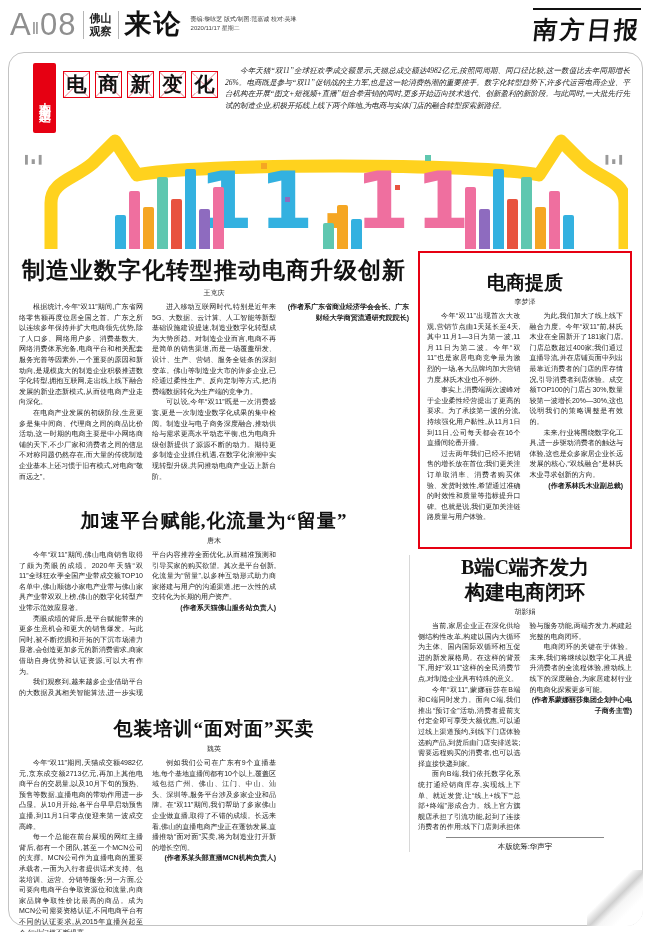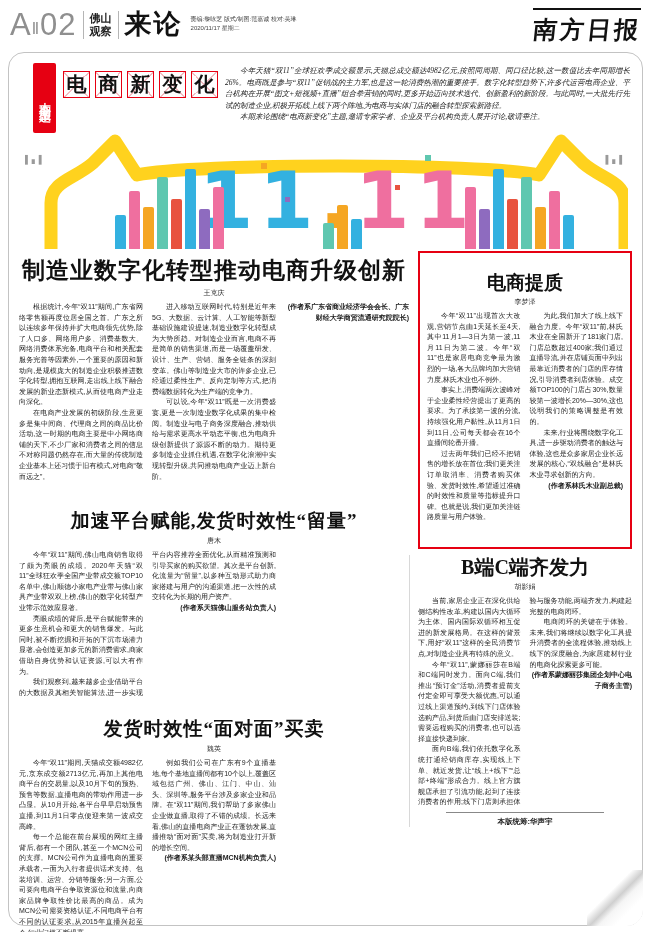--- a/index.html
+++ b/index.html
@@ -57,32 +57,32 @@
   .b-a2 { height:158px; }
   .b-a3 { height:190px; }
 
   
   .redbox { border:2.5px solid #e60012; padding:12px 7px 8px; }
   .h-box { font-size:19px; line-height:24px; margin:6px 0 0; }
   .b-box { height:228px; }
   .rightlow { border-left:1px solid #d8d8d8; margin-top:6px; padding-left:8px; margin-left:-9px; }
   .h-bc { font-size:20px; line-height:25px; margin:4px 0 0; }
   .b-bc { height:212px; }
-  .footer { text-align:center; font-size:7.5px; font-weight:bold; color:#222; padding-top:4px; margin:4px 28px 0; border-top:1px solid #888; }
+  .footer { text-align:center; font-size:7.5px; font-weight:normal; color:#222; padding-top:4px; margin:4px 28px 0; border-top:1px solid #888; }
 </style>
 </head>
 <body>
 
 <div class="page">
 
   <div class="hdr">
     <div class="pagecode">
       <span>A</span>
         <span class="roman">Ⅱ</span>
-        <span>02</span>
+        <span>08</span>
     </div>
     <div class="hdr-div"></div>
     <div class="sec-small">
       <div>佛山</div>
       <div>观察</div>
     </div>
     <div class="hdr-div"></div>
     <div class="sec-main">来论</div>
     <div class="credits">
       <div>责编:黎咏芝 版式/制图:范嘉诚 校对:吴琳</div>
@@ -100,21 +100,20 @@
       <div class="badge">本期主题</div>
       <div class="tchars">
         <span class="tchar">电</span>
         <span class="tchar">商</span>
         <span class="tchar">新</span>
         <span class="tchar">变</span>
         <span class="tchar">化</span>
       </div>
       <div class="intro">
         <p>今年天猫“双11”全球狂欢季成交额显示,天猫总成交额达4982亿元,按照同周期、同口径比较,这一数值比去年同期增长26%。电商既是参与“双11”促销战的主力军,也是这一轮消费热潮的重要推手。数字化转型趋势下,许多代运营电商企业、平台机构在开展“图文+短视频+直播”组合拳营销的同时,更多开始迈向技术迭代、创新盈利的新阶段。与此同时,一大批先行先试的制造企业,积极开拓线上线下两个阵地,为电商与实体门店的融合转型探索新路径。</p>
-        <p>本期来论围绕“电商新变化”主题,邀请专家学者、企业及平台机构负责人展开讨论,敬请垂注。</p>
       </div>
     </div>
 
     <div class="art">
       <svg width="630" height="116" viewBox="0 0 630 116">
         <path d="M28,116 L28,70 C28,48 52,46 70,30 L92,8 L114,42 C170,30 460,30 516,42 L538,8 L560,30 C578,46 602,48 602,70 L602,116" fill="none" stroke="#ffd21e" stroke-width="13" stroke-linejoin="round" stroke-linecap="round"></path>
       </svg>
       <div class="sidemark" style="left:2px;">▌▖▌</div>
       <div class="sidemark" style="right:2px;">▌▖▌</div>
       <div class="bignum"><span style="color:#33b1e0">11</span><span style="color:#f5a623">.</span><span style="color:#ef6f9f">11</span></div>
@@ -157,32 +156,32 @@
           <div class="body-cols cols3 b-a1">
             <p>根据统计,今年“双11”期间,广东省网络零售额再度位居全国之首。广东之所以连续多年保持并扩大电商领先优势,除了人口多、网络用户多、消费基数大、网络消费体系完备,电商平台和相关配套服务完善等因素外,一个重要的原因和新动向,是规模庞大的制造企业积极推进数字化转型,拥抱互联网,走出线上线下融合发展的新业态新模式,从而使电商产业走向深化。</p>
             <p>在电商产业发展的初级阶段,生意更多是集中间商、代理商之间的商品比价活动,这一时期的电商主要是中小网络商铺的天下,不少厂家和消费者之间的信息不对称问题仍然存在,而大量的传统制造企业基本上还习惯于旧有模式,对电商“敬而远之”。</p>
             <p>进入移动互联网时代,特别是近年来5G、大数据、云计算、人工智能等新型基础设施建设提速,制造业数字化转型成为大势所趋。对制造企业而言,电商不再是简单的销售渠道,而是一场覆盖研发、设计、生产、营销、服务全链条的深刻变革。佛山等制造业大市的许多企业,已经通过柔性生产、反向定制等方式,把消费端数据转化为生产端的竞争力。</p>
             <p>可以说,今年“双11”既是一次消费盛宴,更是一次制造业数字化成果的集中检阅。制造业与电子商务深度融合,推动供给与需求更高水平动态平衡,也为电商升级创新提供了源源不断的动力。期待更多制造企业抓住机遇,在数字化浪潮中实现转型升级,共同推动电商产业迈上新台阶。</p>
             <p class="attr">(作者系广东省商业经济学会会长、广东财经大学商贸流通研究院院长)</p>
           </div>
         </article>
 
         <article>
-          <h2 class="headline h-a2">加速平台赋能,发货时效性“留量”</h2>
+          <h2 class="headline h-a2">加速平台赋能,化流量为“留量”</h2>
           <div class="author">唐木</div>
           <div class="body-cols cols3 b-a2">
             <p>今年“双11”期间,佛山电商销售取得了颇为亮眼的成绩。2020年天猫“双11”全球狂欢季全国产业带成交额TOP10名单中,佛山顺德小家电产业带与佛山家具产业带双双上榜,佛山的数字化转型产业带示范效应显著。</p>
             <p>亮眼成绩的背后,是平台赋能带来的更多生意机会和更大的销售爆发。与此同时,被不断挖掘和开拓的下沉市场潜力显著,会创造更加多元的新消费需求,商家借助自身优势和认证资源,可以大有作为。</p>
             <p>我们观察到,越来越多企业借助平台的大数据及其相关智能算法,进一步实现平台内容推荐全面优化,从而精准预测和引导买家的购买欲望。其次是平台创新,化流量为“留量”,以多种互动形式助力商家搭建与用户的沟通渠道,把一次性的成交转化为长期的用户资产。</p>
             <p class="attr">(作者系天猫佛山服务站负责人)</p>
           </div>
         </article>
 
         <article>
-          <h2 class="headline h-a3">发货时效性“面对面”买卖</h2>
+          <h2 class="headline h-a3">包装培训“面对面”买卖</h2>
           <div class="author">魏英</div>
           <div class="body-cols cols3 b-a3">
             <p>今年“双11”期间,天猫成交额4982亿元,京东成交额2713亿元,再加上其他电商平台的交易量,以及10月下旬的预热、预售等数据,直播电商的带动作用进一步凸显。从10月开始,各平台早早启动预售直播,到11月1日零点便迎来第一波成交高峰。</p>
             <p>每一个总能在前台展现的网红主播背后,都有一个团队,甚至一个MCN公司的支撑。MCN公司作为直播电商的重要承载者,一面为入行者提供话术支持、包装培训、运营、分销等服务;另一方面,公司要向电商平台争取资源位和流量,向商家品牌争取性价比最高的商品。成为MCN公司需要资格认证,不同电商平台有不同的认证要求,从2015年直播兴起至今,行业门槛不断提高。</p>
             <p>例如我们公司在广东有9个直播基地,每个基地直播间都有10个以上,覆盖区域包括广州、佛山、江门、中山、汕头、深圳等,服务平台涉及多家企业和品牌。在“双11”期间,我们帮助了多家佛山企业做直播,取得了不错的成绩。长远来看,佛山的直播电商产业正在蓬勃发展,直播推动“面对面”买卖,将为制造业打开新的增长空间。</p>
             <p class="attr">(作者系某头部直播MCN机构负责人)</p>
           </div>
         </article>
       </div>
 
@@ -199,20 +198,21 @@
             <p>过去两年我们已经不把销售的增长放在首位;我们更关注订单取消率、消费者购买体验、发货时效性,希望通过准确的时效性和质量等指标提升口碑。也就是说,我们更加关注链路质量与用户体验。</p>
             <p>为此,我们加大了线上线下融合力度。今年“双11”前,林氏木业在全国新开了181家门店,门店总数超过400家;我们通过直播导流,并在店铺页面中列出最靠近消费者的门店的库存情况,引导消费者到店体验。成交额TOP100的门店占30%,数量较第一波增长20%—30%,这也说明我们的策略调整是有效的。</p>
             <p>未来,行业将围绕数字化工具,进一步驱动消费者的触达与体验,这也是众多家居企业长远发展的核心,“双线融合”是林氏木业寻求创新的方向。</p>
             <p class="attr">(作者系林氏木业副总裁)</p>
           </div>
         </section>
 
         <section class="rightlow">
           <h2 class="headline h-bc">
             <div>B端C端齐发力</div>
+            <div>构建电商闭环</div>
           </h2>
           <div class="author">胡影娟</div>
           <div class="body-cols cols2 b-bc">
             <p>当前,家居企业正在深化供给侧结构性改革,构建以国内大循环为主体、国内国际双循环相互促进的新发展格局。在这样的背景下,用好“双11”这样的全民消费节点,对制造企业具有特殊的意义。</p>
             <p>今年“双11”,蒙娜丽莎在B端和C端同时发力。面向C端,我们推出“预订金”活动,消费者提前支付定金即可享受大额优惠,可以通过线上渠道预约,到线下门店体验选购产品,到货后由门店安排送装;需要远程购买的消费者,也可以选择直接快递到家。</p>
             <p>面向B端,我们依托数字化系统打通经销商库存,实现线上下单、就近发货,让“线上+线下”“总部+终端”形成合力。线上官方旗舰店承担了引流功能,起到了连接消费者的作用;线下门店则承担体验与服务功能,两端齐发力,构建起完整的电商闭环。</p>
             <p>电商闭环的关键在于体验。未来,我们将继续以数字化工具提升消费者的全流程体验,推动线上线下的深度融合,为家居建材行业的电商化探索更多可能。</p>
             <p class="attr">(作者系蒙娜丽莎集团企划中心电子商务主管)</p>
           </div>
           <div class="footer">本版统筹:华声宇</div>

